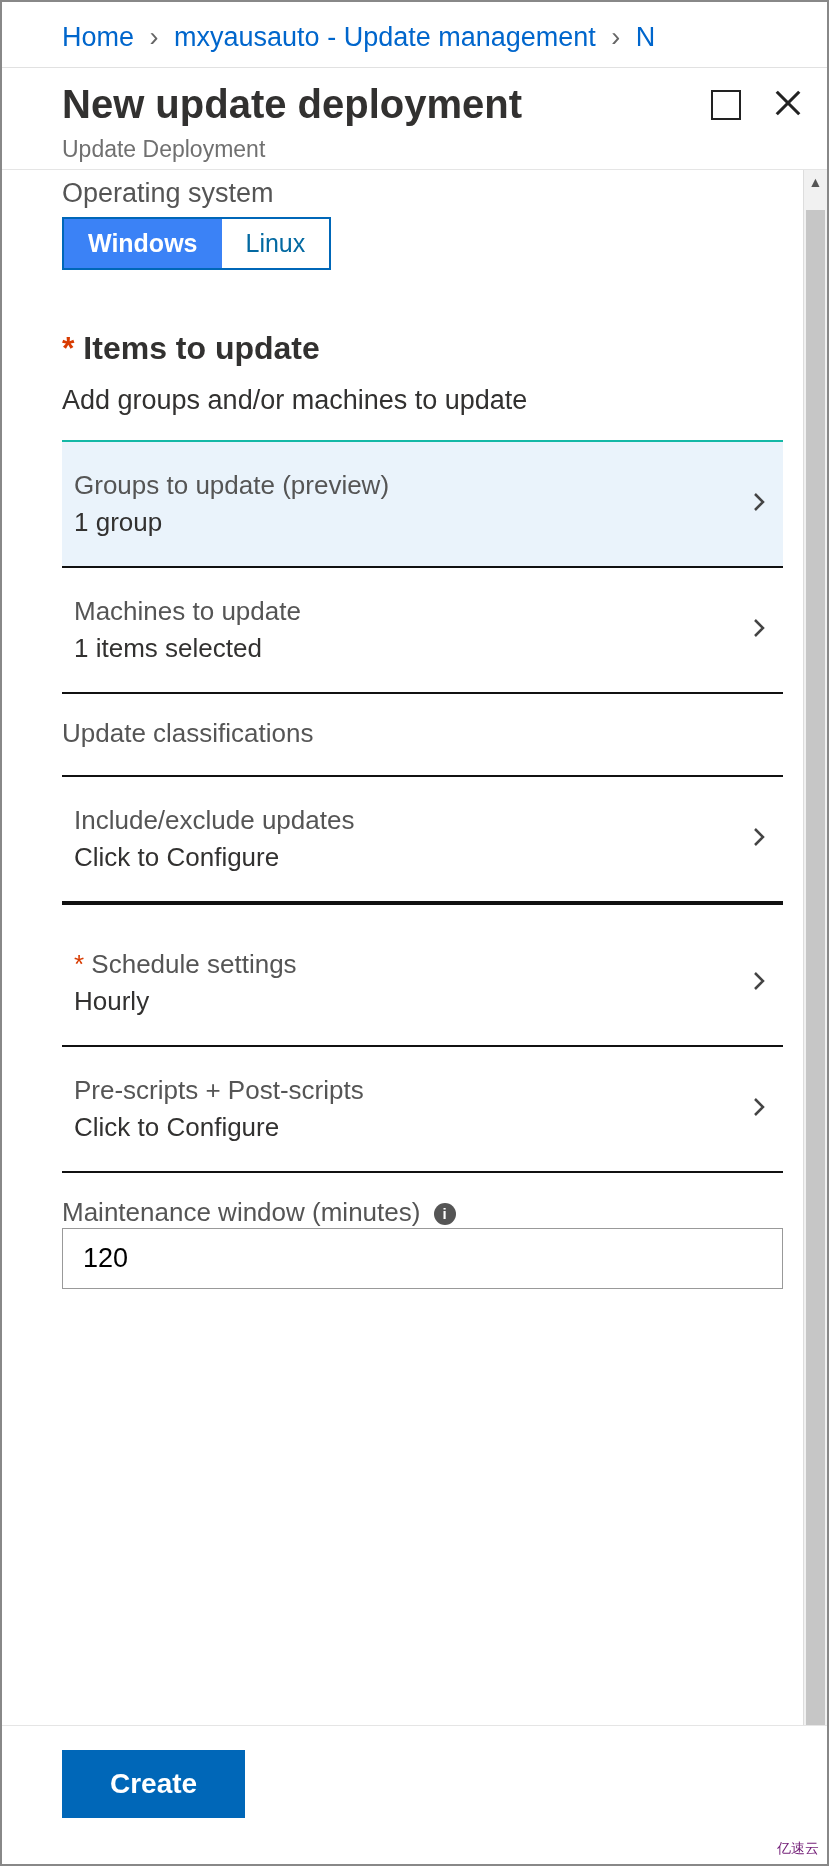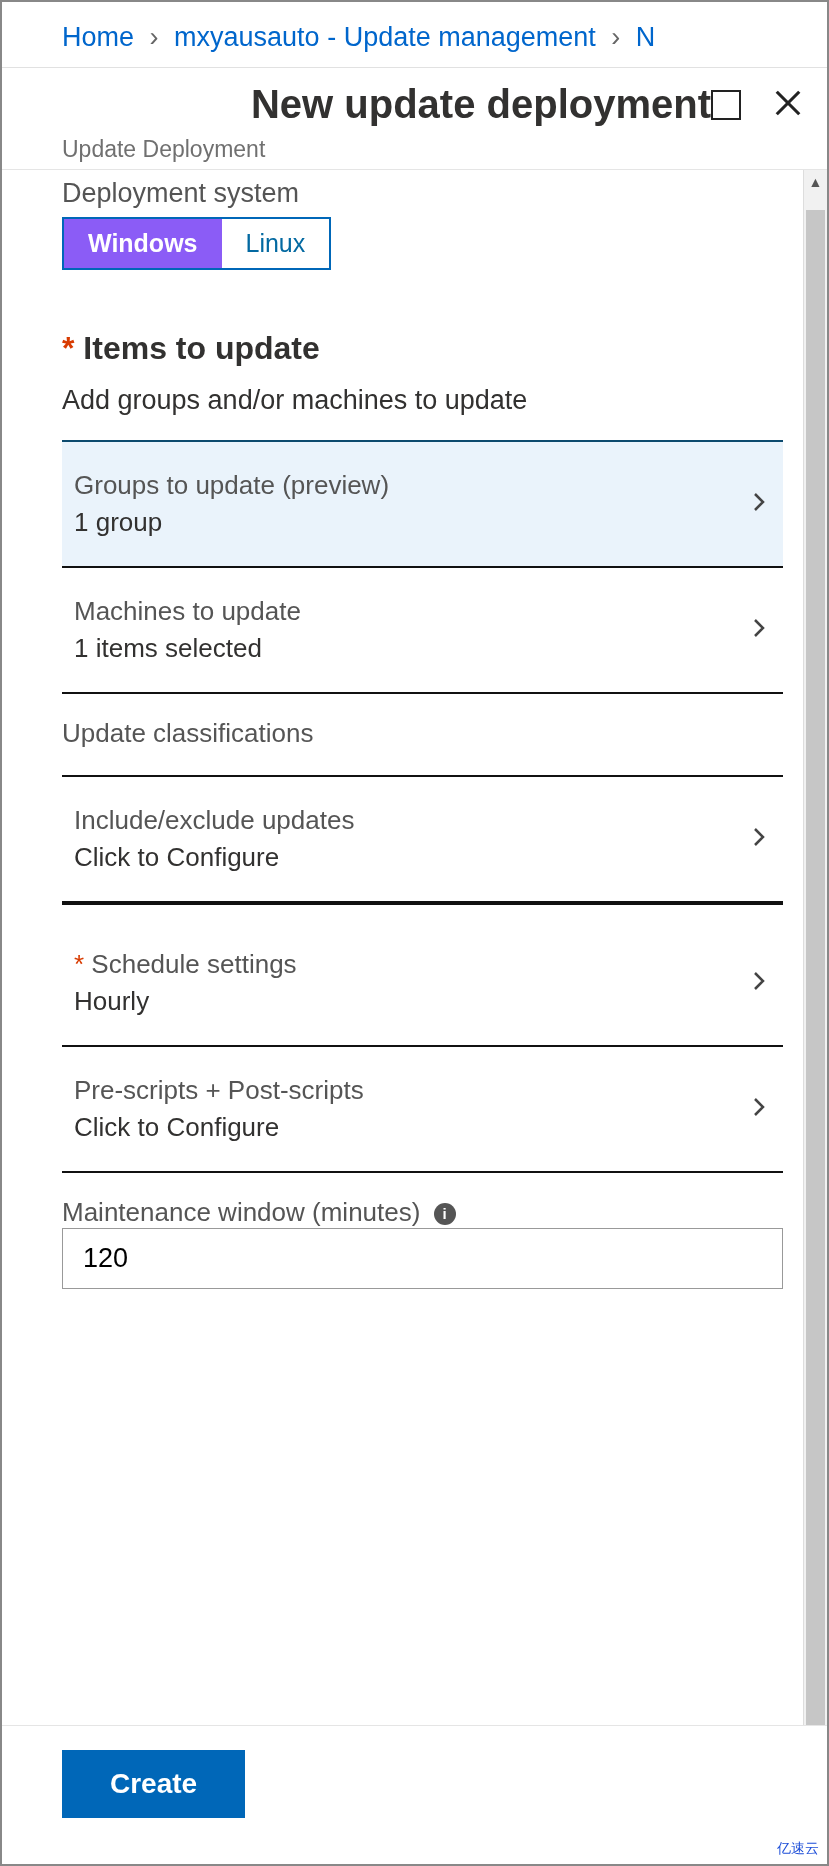--- a/index.html
+++ b/index.html
@@ -22,59 +22,59 @@
   }
   .breadcrumb .sep { color: #666; margin: 0 8px; }
   .header {
     padding: 14px 24px 6px 60px;
     display: flex;
     align-items: flex-start;
     justify-content: space-between;
     border-bottom: 1px solid #e5e5e5;
   }
   .header-text { flex: 1; }
-  .header-title { font-size: 40px; font-weight: 600; line-height: 1.1; text-align: right; }
+  .header-title { font-size: 40px; font-weight: 600; line-height: 1.1; }
   .header-sub { font-size: 23px; color: #707070; margin-top: 10px; }
   .header-icons { display: flex; gap: 32px; align-items: center; padding-top: 6px; }
   .icon-box { width:30px; height:30px; border:2.5px solid #222; }
   .icon-close svg { width:30px; height:30px; }
   .icon-close { cursor:pointer; }
   .scroll-wrap { position:relative; display:flex; height: calc(100% - 62px - 106px);  }
   .content {
     flex:1;
     padding: 0 20px 0 60px;
     overflow: hidden;
   }
   .rbar { width:24px; background:#f1f1f1; border-left:1px solid #ddd; position:relative; }
   .rbar .thumb { position:absolute; top:40px; bottom:40px; left:2px; right:2px; background:#c6c6c6; }
   .rbar .up, .rbar .down { position:absolute; left:0; right:0; text-align:center; font-size:14px; color:#555; }
   .rbar .up { top:4px; } .rbar .down { bottom:4px; }
   .os-label { font-size:27px; color:#555; margin-top:8px; }
   .toggle { display:flex; border:2px solid #0067b8; width:max-content; margin-top:8px; }
   .toggle div { padding:10px 24px; font-size:25px; cursor:pointer; }
-  .toggle .active { background:#8b5cf6; color:#fff; font-weight:600; }
+  .toggle .active { background:#3b82f6; color:#fff; font-weight:600; }
   .toggle .inactive { color:#0369a1; background:#fff; }
   .section-title { font-size:32px; margin-top:60px;font-weight:bold; }
   .section-desc { font-size:27px; margin-top:18px; margin-bottom:24px;}
   .req::before { content:"* "; color:#d83b01; }
-  .field-block { border-top:2px solid #0c4a6e; border-bottom:2px solid #111; padding:28px 12px; display:flex; align-items:center; justify-content:space-between; cursor:pointer; }
+  .field-block { border-top:2px solid #14b8a6; border-bottom:2px solid #111; padding:28px 12px; display:flex; align-items:center; justify-content:space-between; cursor:pointer; }
   .field-block + .field-block { border-top:none; }
   .fb-left {}
   .fb-label { font-size:26px; color:#555; }
   .fb-value { font-size:26px; margin-top:6px; }
   .fb-chevron svg { width:24px; height:24px; }
   .highlight { background:#eaf3fb; }
   .spacer-line { height:2px; background:#111; margin-top:26px; }
   .plain-label { font-size:26px; color:#555; margin-top:24px; }
   .dropdown { border:1px solid #999; padding:16px 20px; font-size:27px; display:flex; justify-content:space-between; align-items:center; margin-top:10px; cursor:pointer; }
   .text-input { width:100%; border:1px solid #999; padding:14px 20px; font-size:27px; }
   .footer { position:absolute; bottom:0; left:0; right:0; padding:24px 60px 46px; background:#fff; border-top:1px solid #e5e5e5;}
   .create-btn { background:#0067b8; color:#fff; border:none; font-size:28px; font-weight:600; padding:18px 48px; cursor:pointer; }
   .info-icon { display:inline-block; width:22px; height:22px; border-radius:50%; background:#555; color:#fff; font-size:15px; text-align:center; line-height:22px; font-weight:bold; margin-left:6px; vertical-align:middle;}
-  .watermark { position:absolute; right:8px; bottom:6px; font-size:14px; color:#1d4ed8; font-family:Arial,sans-serif;}
+  .watermark { position:absolute; right:8px; bottom:6px; font-size:14px; color:#701a75; font-family:Arial,sans-serif;}
 </style>
 </head>
 <body>
 
 <div class="breadcrumb">
   <span>Home</span>
   <span class="sep">›</span>
   <span>mxyausauto - Update management</span>
   <span class="sep">›</span>
   <span>N</span>
@@ -92,21 +92,21 @@
           <line x1="3" y1="3" x2="21" y2="21" stroke="#222" stroke-width="2.5"></line>
           <line x1="21" y1="3" x2="3" y2="21" stroke="#222" stroke-width="2.5"></line>
         </svg>
     </span>
   </div>
 </div>
 
 <div class="scroll-wrap">
   <div class="content">
 
-    <div class="os-label">Deployment system</div>
+    <div class="os-label">Operating system</div>
     <div class="toggle">
       <div class="active">Windows</div>
       <div class="inactive">Linux</div>
     </div>
 
     <div class="section-title req">Items to update</div>
     <div class="section-desc">Add groups and/or machines to update</div>
 
     <div class="field-block highlight">
       <div class="fb-left">

